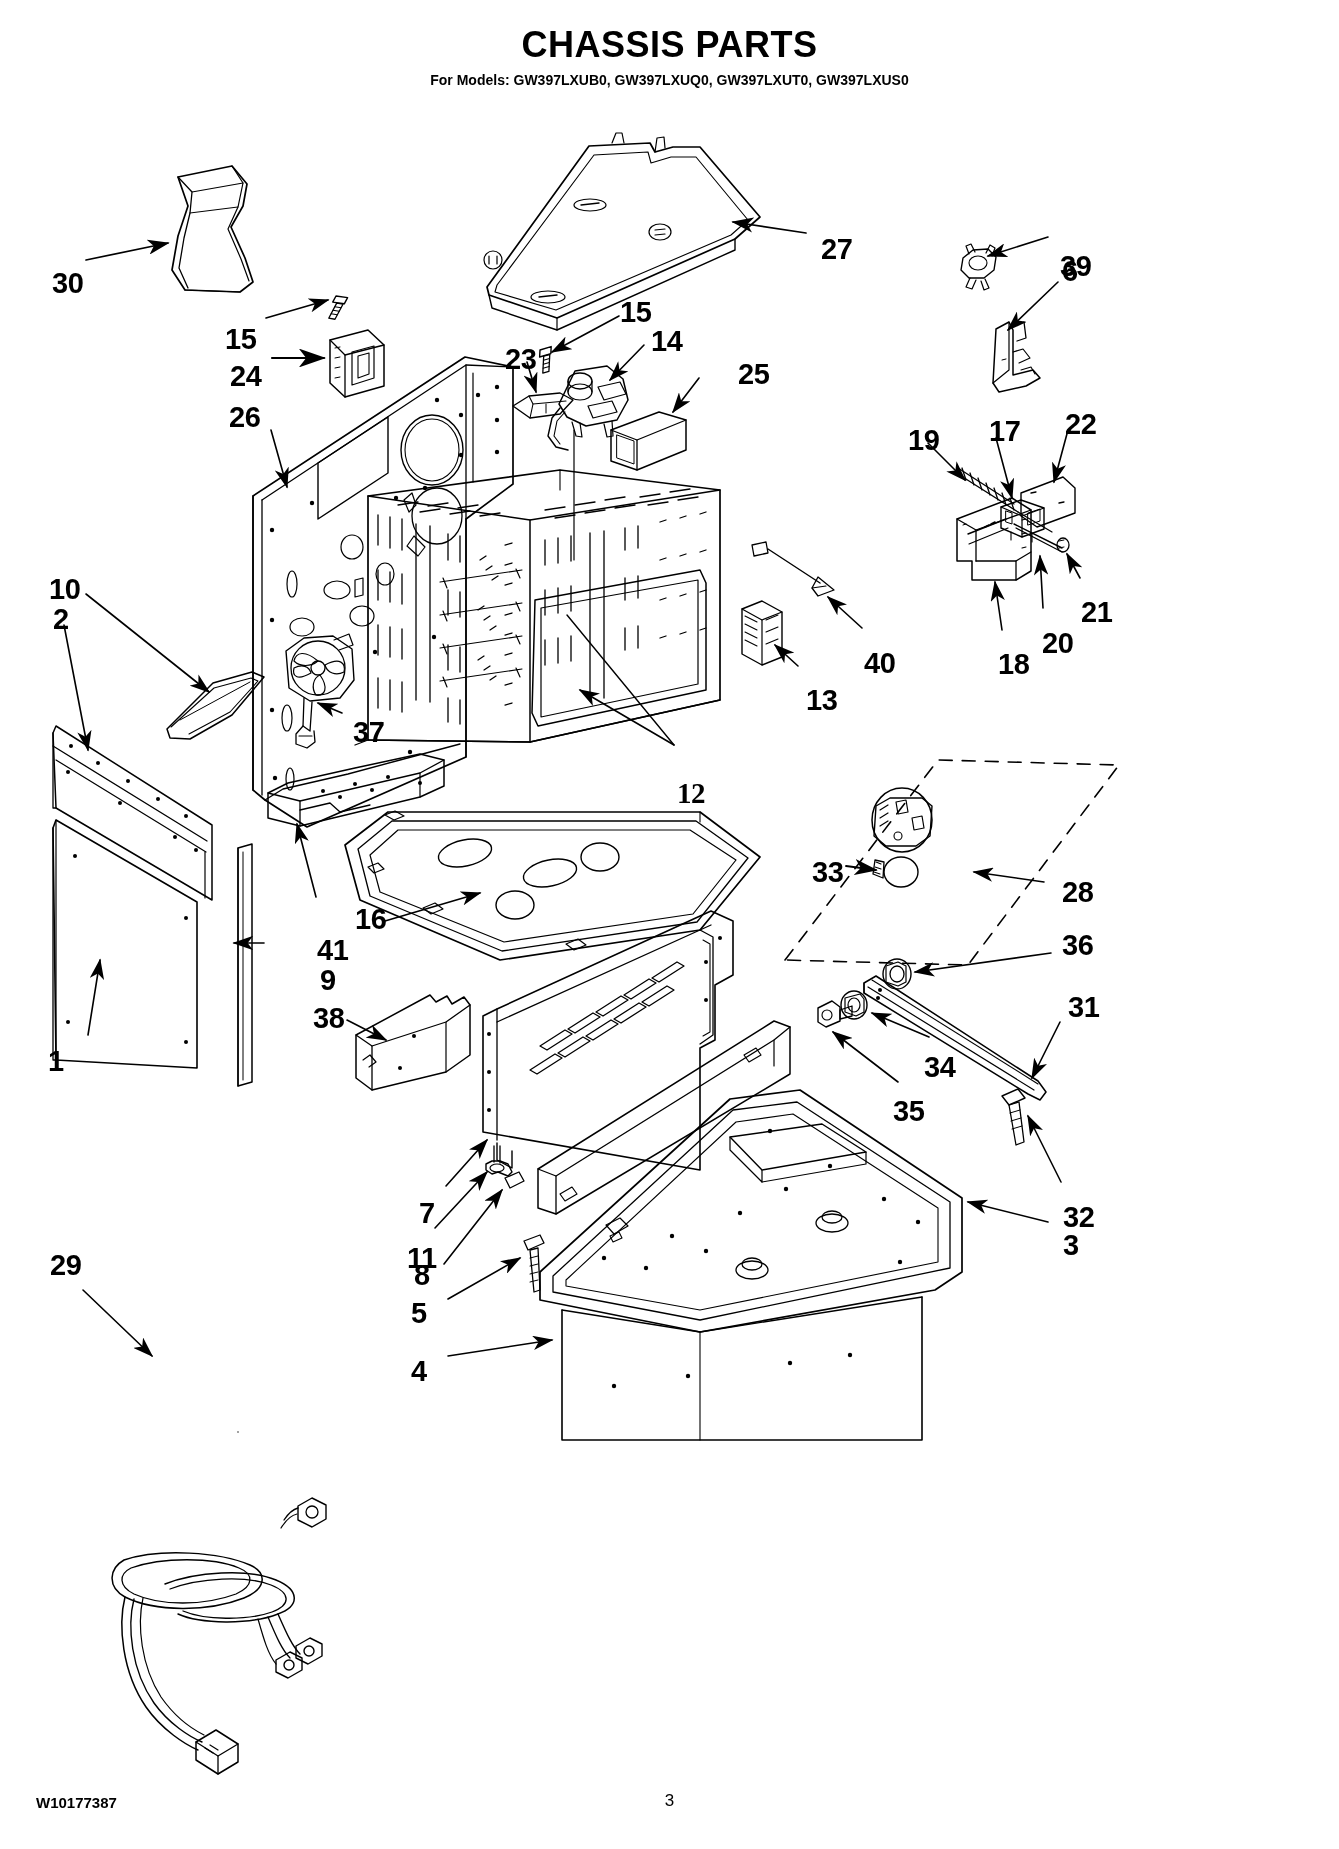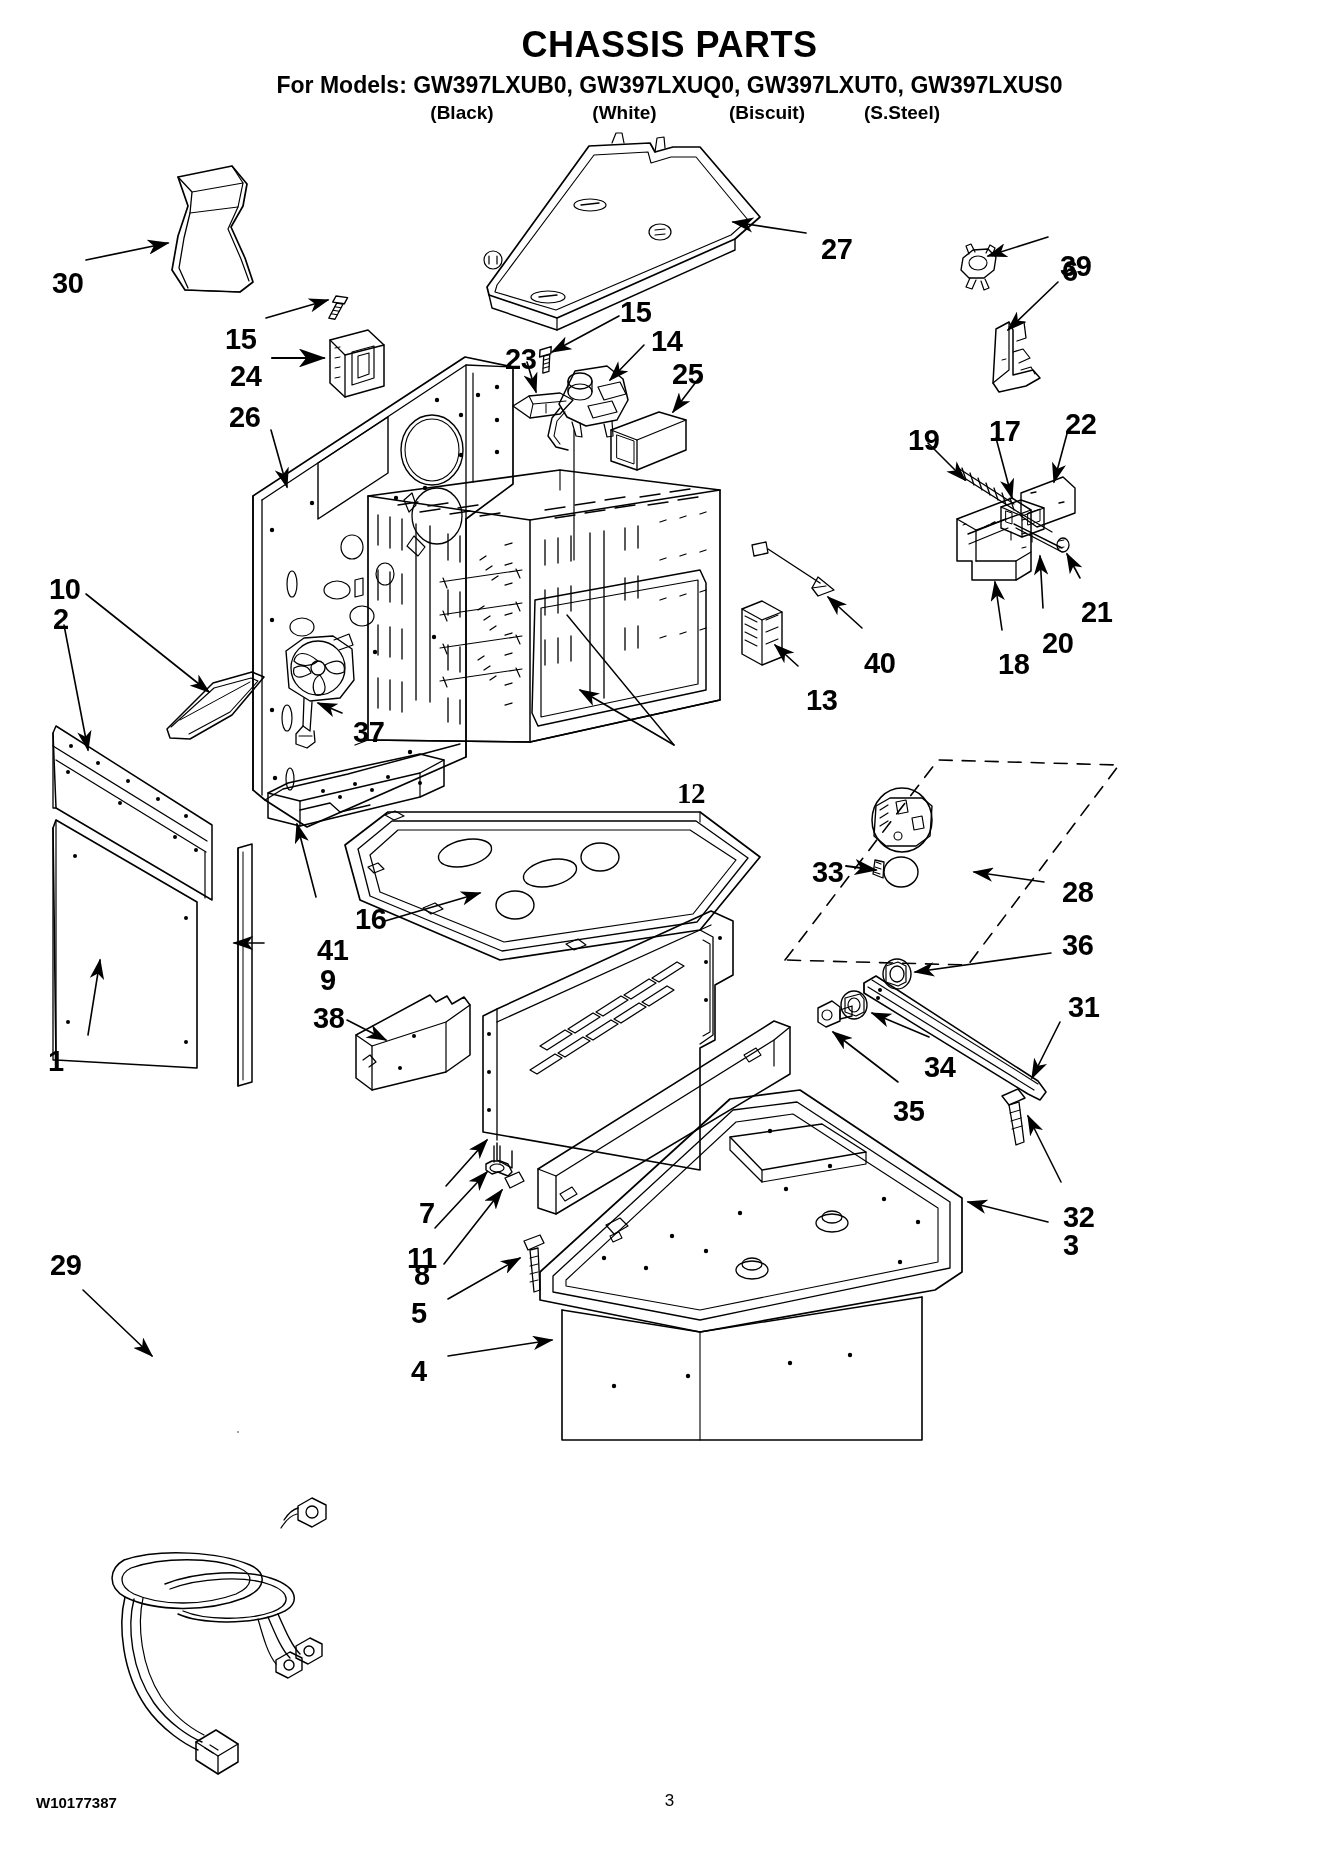--- a/index.html
+++ b/index.html
@@ -7,21 +7,21 @@
   body{
     width:1339px;height:1849px;
     font-family:"Liberation Sans",sans-serif;
     color:#000;position:relative;overflow:hidden;
   }
   #page{position:relative;width:1339px;height:1849px;background:#fff;}
 
   
   .hdr{position:absolute;left:0;right:0;text-align:center;}
   #title{top:24px;font-size:36px;font-weight:bold;letter-spacing:.5px;}
-  #models{top:72px;font-size:23px;font-weight:bold;}
+  #models{top:72px;font-size:14px;font-weight:bold;}
   #colors{top:102px;font-size:19px;font-weight:bold;}
   #colors .cg{display:inline-block;}
   #colors .c1{width:180px;text-align:center;}
   #colors .c2{width:145px;text-align:center;}
   #colors .c3{width:140px;text-align:center;}
   #colors .c4{width:130px;text-align:center;}
 
   
   #footer-doc{position:absolute;left:36px;bottom:38px;font-size:15px;font-weight:bold;}
   #footer-page{position:absolute;left:0;right:0;bottom:38px;text-align:center;font-size:17px;}
@@ -34,23 +34,20 @@
   #art{position:absolute;left:0;top:0;width:1339px;height:1849px;}
   #art svg{display:block;}
 </style>
 </head>
 <body>
 
 <div id="page">
 
   <div class="hdr" id="title">CHASSIS PARTS</div>
   <div class="hdr" id="models">For Models: GW397LXUB0, GW397LXUQ0, GW397LXUT0, GW397LXUS0</div>
-  <div class="hdr" id="colors">
-    <span class="cg c1">(Black)</span><span class="cg c2">(White)</span><span class="cg c3">(Biscuit)</span><span class="cg c4">(S.Steel)</span>
-  </div>
 
   <div id="art">
   <svg width="1339" height="1849" viewBox="0 0 1339 1849" xmlns="http://www.w3.org/2000/svg">
     <defs>
       <marker id="ar" markerWidth="13" markerHeight="9" refX="12" refY="4.5" orient="auto">
         <path d="M0,0 L13,4.5 L0,9 L3.5,4.5 Z" fill="#000"></path>
       </marker>
       <g id="screwG">
         <path d="M0,0 l11,-4 l0,7 l-11,4 z" fill="none" stroke="#000" stroke-width="1.4"></path>
         <path d="M4,6 l6,-2 l0,17 l-6,2 z" fill="none" stroke="#000" stroke-width="1.3"></path>
@@ -681,21 +678,21 @@
   <div class="cn" style="left:620px; top:298px;">15</div>
   <div class="cn" style="left:311px; top:905px;margin-left:44px;">16</div>
   <div class="cn" style="left:989px; top:417px;">17</div>
   <div class="cn" style="left:998px; top:650px;">18</div>
   <div class="cn" style="left:908px; top:426px;">19</div>
   <div class="cn" style="left:1042px;top:629px;">20</div>
   <div class="cn" style="left:1081px;top:598px;">21</div>
   <div class="cn" style="left:1065px;top:410px;">22</div>
   <div class="cn" style="left:505px; top:345px;">23</div>
   <div class="cn" style="left:230px; top:362px;">24</div>
-  <div class="cn" style="left:672px; top:360px;">25</div>
+  <div class="cn" style="left:738px; top:360px;">25</div>
   <div class="cn" style="left:229px; top:403px;">26</div>
   <div class="cn" style="left:821px; top:235px;">27</div>
   <div class="cn" style="left:1062px;top:878px;">28</div>
   <div class="cn" style="left:50px;  top:1251px;">29</div>
   <div class="cn" style="left:52px;  top:269px;">30</div>
   <div class="cn" style="left:1068px;top:993px;">31</div>
   <div class="cn" style="left:1063px;top:1203px;">32</div>
   <div class="cn" style="left:812px; top:858px;">33</div>
   <div class="cn" style="left:924px; top:1053px;">34</div>
   <div class="cn" style="left:893px; top:1097px;">35</div>

